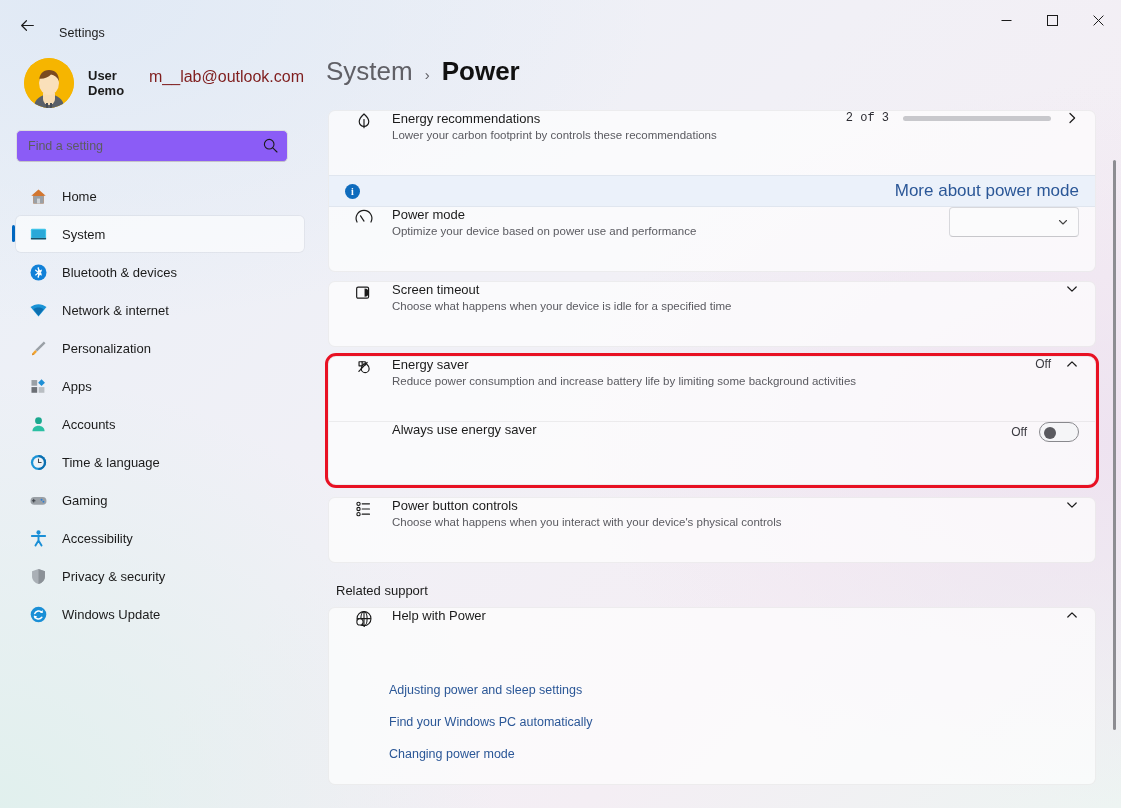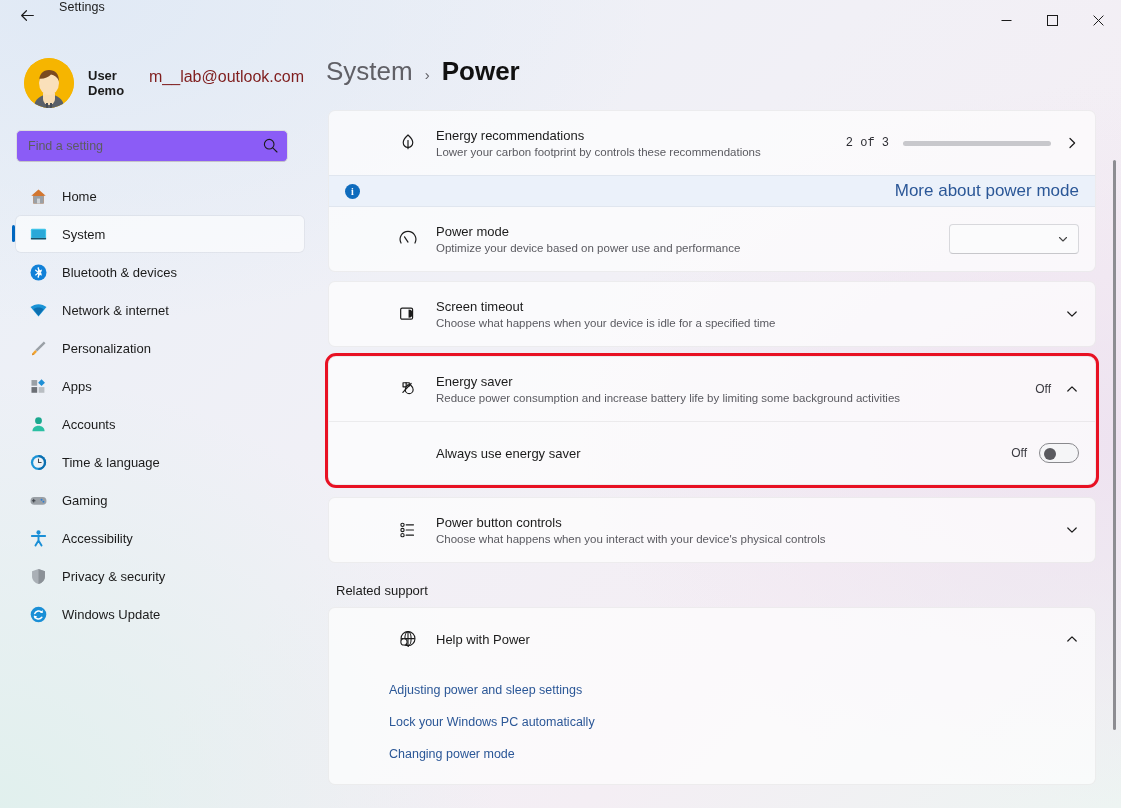--- a/index.html
+++ b/index.html
@@ -14,21 +14,21 @@
       radial-gradient(800px 700px at 0% 100%, rgba(222,240,236,.85) 0%, rgba(222,240,236,0) 62%),
       radial-gradient(900px 500px at 6% 0%, rgba(224,233,245,.95) 0%, rgba(224,233,245,0) 65%),
       linear-gradient(135deg, #eaf0f7 0%, #f1f0f6 45%, #f4eef4 72%, #edf4f2 100%);
     color: #1b1b1b;
   }
   .window { position: relative; width: 1121px; height: 808px; }
 
   
   .titlebar {
     position: absolute; top: 0; left: 0; width: 1121px; height: 40px;
-    display: flex; align-items: flex-start;
+    display: flex; align-items: flex-end;
   }
   .back-btn {
     width: 36px; height: 30px; margin-left: 9px;
     display: flex; align-items: center; justify-content: center;
     border-radius: 5px; cursor: pointer;
   }
   .title-text {
     margin-left: 14px; font-size: 12.5px; color: #1b1b1b; letter-spacing: .1px;
   }
   .win-controls { margin-left: auto; display: flex; height: 40px; }
@@ -98,22 +98,22 @@
   .crumb-current { font-size: 26px; font-weight: bold; color: #111; }
 
   .cards { margin: 23px 8px 0 8px; width: 768px; }
   .card {
     background: rgba(253,253,253,.72);
     border: 1px solid rgba(0,0,0,.055);
     border-radius: 7px;
     margin-bottom: 9px;
   }
   .row {
-    display: flex; align-items: center; min-height: 64px;
-    padding: 0 16px 0 17px; cursor: pointer; position: relative; margin-left: 44px;
+    display: flex; align-items: flex-start; min-height: 64px;
+    padding: 0 16px 0 17px; cursor: pointer; position: relative;
   }
   .row-icon { width: 36px; flex: 0 0 36px; display: flex; align-items: center; justify-content: center; color: #1b1b1b; }
   .row-text { display: flex; flex-direction: column; gap: 3px; margin-left: 10px; flex: 1 1 auto; }
   .row-title { font-size: 13px; color: #1b1b1b; }
   .row-sub { font-size: 11.5px; color: #5a5a60; }
   .row-right { display: flex; align-items: center; gap: 14px; margin-left: auto; }
   .row-value { font-size: 12px; color: #3a3a40; }
   .chev { width: 14px; height: 14px; color: #1b1b1b; display: flex; align-items: center; justify-content: center; }
 
   
@@ -552,21 +552,21 @@
           <span class="row-right">
             <span class="chev">
               <svg width="14" height="14" viewBox="0 0 14 14" fill="none">
                 <path d="M2.8 9 7 4.8 11.2 9" stroke="#1b1b1b" stroke-width="1.2" stroke-linecap="round" stroke-linejoin="round"></path>
               </svg>
             </span>
           </span>
         </div>
         <div class="link-list">
           <a class="link-item">Adjusting power and sleep settings</a>
-          <a class="link-item">Lock your Windows PC automatically</a>
+          <a class="link-item">Find your Windows PC automatically</a>
           <a class="link-item">Changing power mode</a>
         </div>
       </div>
 
     </div>
 
     <div class="scrollbar"></div>
   </div>
 
 </div>

